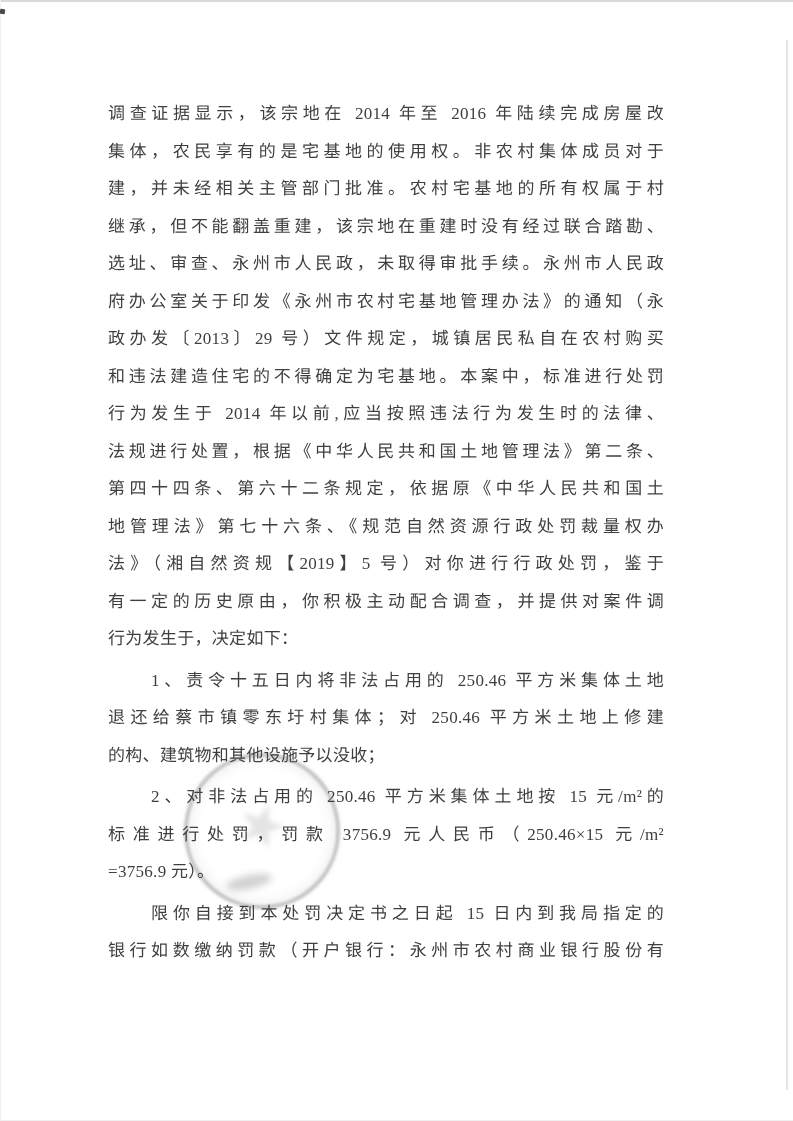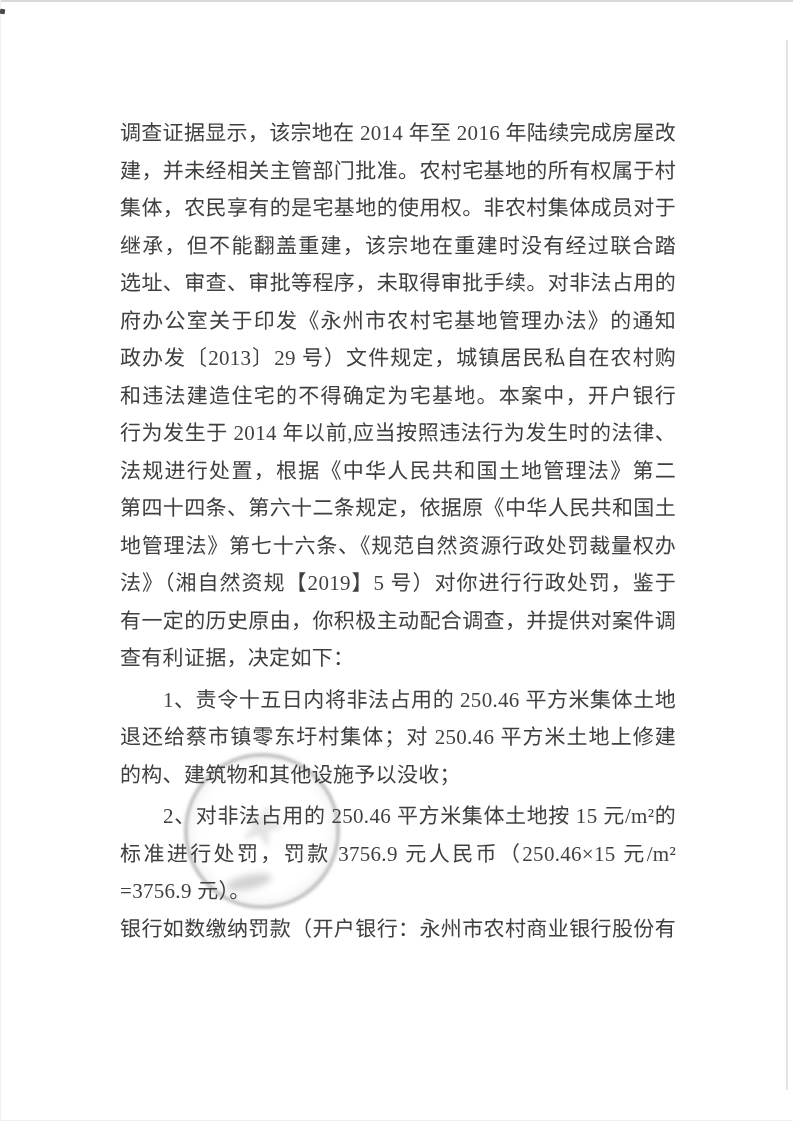--- a/index.html
+++ b/index.html
@@ -34,27 +34,26 @@
   }
   .scan-mark {
     position: absolute; left: 0; top: 9px; width: 5px; height: 5px;
     background: #4a4a4a;
     transform: rotate(8deg);
     border-radius: 1px;
   }
   
   .text-block {
     position: absolute;
-    left: 120px;
+    left: 108px;
     top: 95px;
     width: 556px;
     color: #3f3f3f;
-    font-size: 21px;
+    font-size: 17px;
     z-index: 2;
-    margin-top: 20px;
   }
   .ln {
     line-height: 37.5px;
     height: 37.5px;
     overflow: hidden;
     text-align: justify;
     letter-spacing: 0.3px;
   }
   .fill { text-align-last: justify; }
   .end  { text-align-last: left; }
@@ -104,36 +103,37 @@
   <div class="edge-bottom"></div>
   <div class="scan-mark"></div>
 
   <div class="seal">
     <span class="seal-star">★</span>
     <span class="seal-smudge"></span>
   </div>
 
   <div class="text-block">
     <div class="ln fill">调查证据显示，该宗地在 2014 年至 2016 年陆续完成房屋改</div>
+    <div class="ln fill">集体，农民享有的是宅基地的使用权。非农村集体成员对于</div>
     <div class="ln fill">建，并未经相关主管部门批准。农村宅基地的所有权属于村</div>
-    <div class="ln fill">集体，农民享有的是宅基地的使用权。非农村集体成员对于</div>
     <div class="ln fill">继承，但不能翻盖重建，该宗地在重建时没有经过联合踏勘、</div>
-    <div class="ln fill">选址、审查、审批等程序，未取得审批手续。对非法占用的</div>
+    <div class="ln fill">选址、审查、永州市人民政，未取得审批手续。永州市人民政</div>
     <div class="ln fill">府办公室关于印发《永州市农村宅基地管理办法》的通知（永</div>
     <div class="ln fill">政办发〔2013〕29 号）文件规定，城镇居民私自在农村购买</div>
-    <div class="ln fill">和违法建造住宅的不得确定为宅基地。本案中，开户银行</div>
+    <div class="ln fill">和违法建造住宅的不得确定为宅基地。本案中，标准进行处罚</div>
     <div class="ln fill">行为发生于 2014 年以前,应当按照违法行为发生时的法律、</div>
     <div class="ln fill">法规进行处置，根据《中华人民共和国土地管理法》第二条、</div>
     <div class="ln fill">第四十四条、第六十二条规定，依据原《中华人民共和国土</div>
     <div class="ln fill">地管理法》第七十六条、《规范自然资源行政处罚裁量权办</div>
     <div class="ln fill">法》（湘自然资规【2019】5 号）对你进行行政处罚，鉴于</div>
     <div class="ln fill">有一定的历史原由，你积极主动配合调查，并提供对案件调</div>
-    <div class="ln end">查有利证据，决定如下：</div>
+    <div class="ln end">行为发生于，决定如下：</div>
     <div class="ln fill indent gap">1、责令十五日内将非法占用的 250.46 平方米集体土地</div>
     <div class="ln fill">退还给蔡市镇零东圩村集体；对 250.46 平方米土地上修建</div>
     <div class="ln end">的构、建筑物和其他设施予以没收；</div>
     <div class="ln fill indent gap">2、对非法占用的 250.46 平方米集体土地按 15 元/m²的</div>
     <div class="ln fill">标准进行处罚，罚款 3756.9 元人民币（250.46×15 元/m²</div>
     <div class="ln end">=3756.9 元）。</div>
+    <div class="ln fill indent gap">限你自接到本处罚决定书之日起 15 日内到我局指定的</div>
     <div class="ln fill">银行如数缴纳罚款（开户银行：永州市农村商业银行股份有</div>
   </div>
 
 </div>
 
 </body></html>

